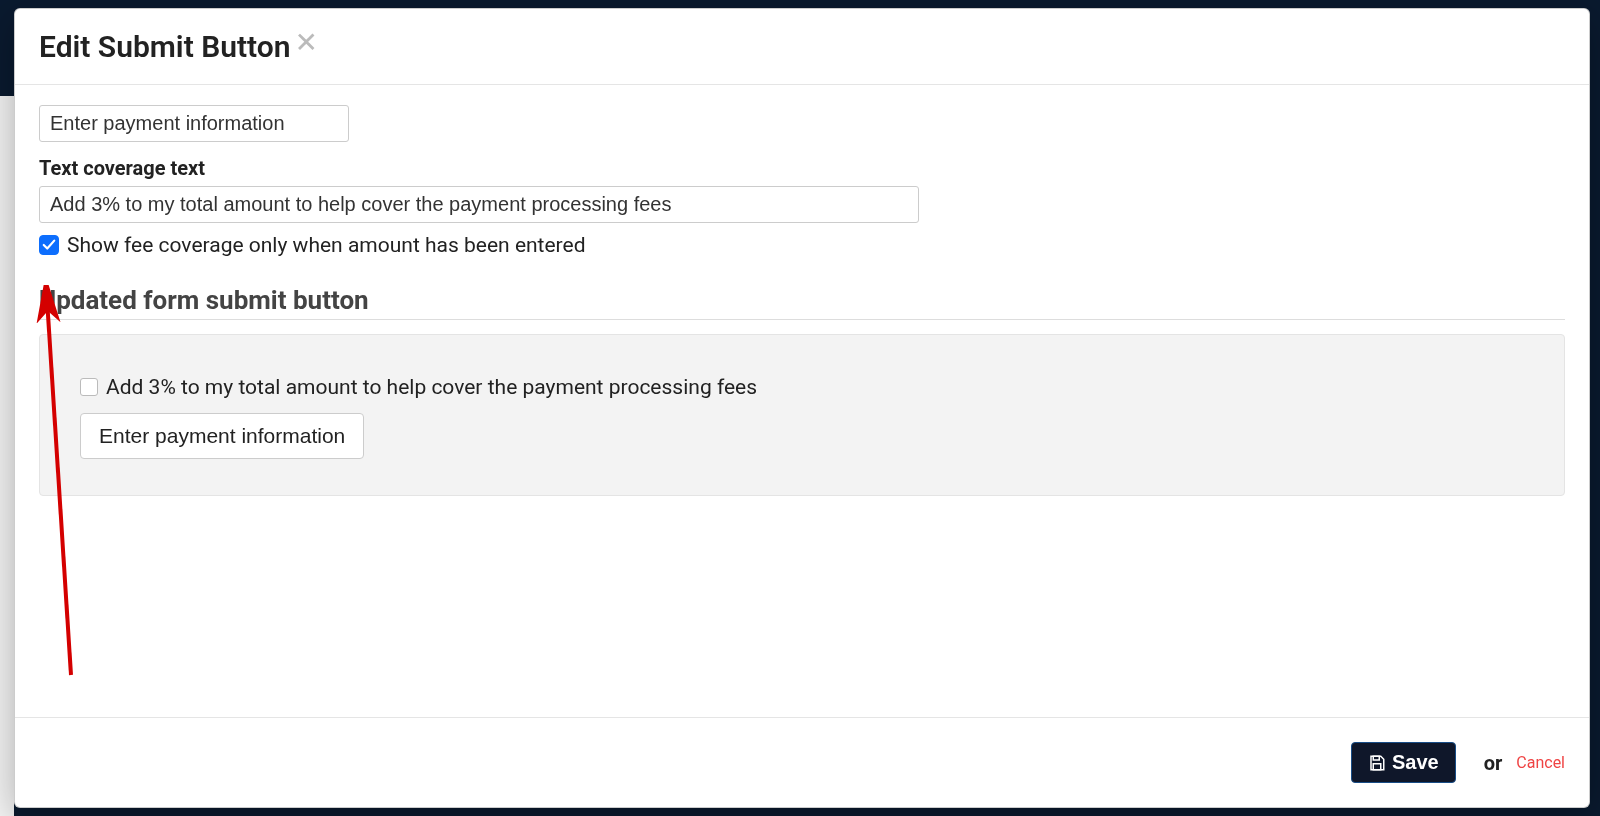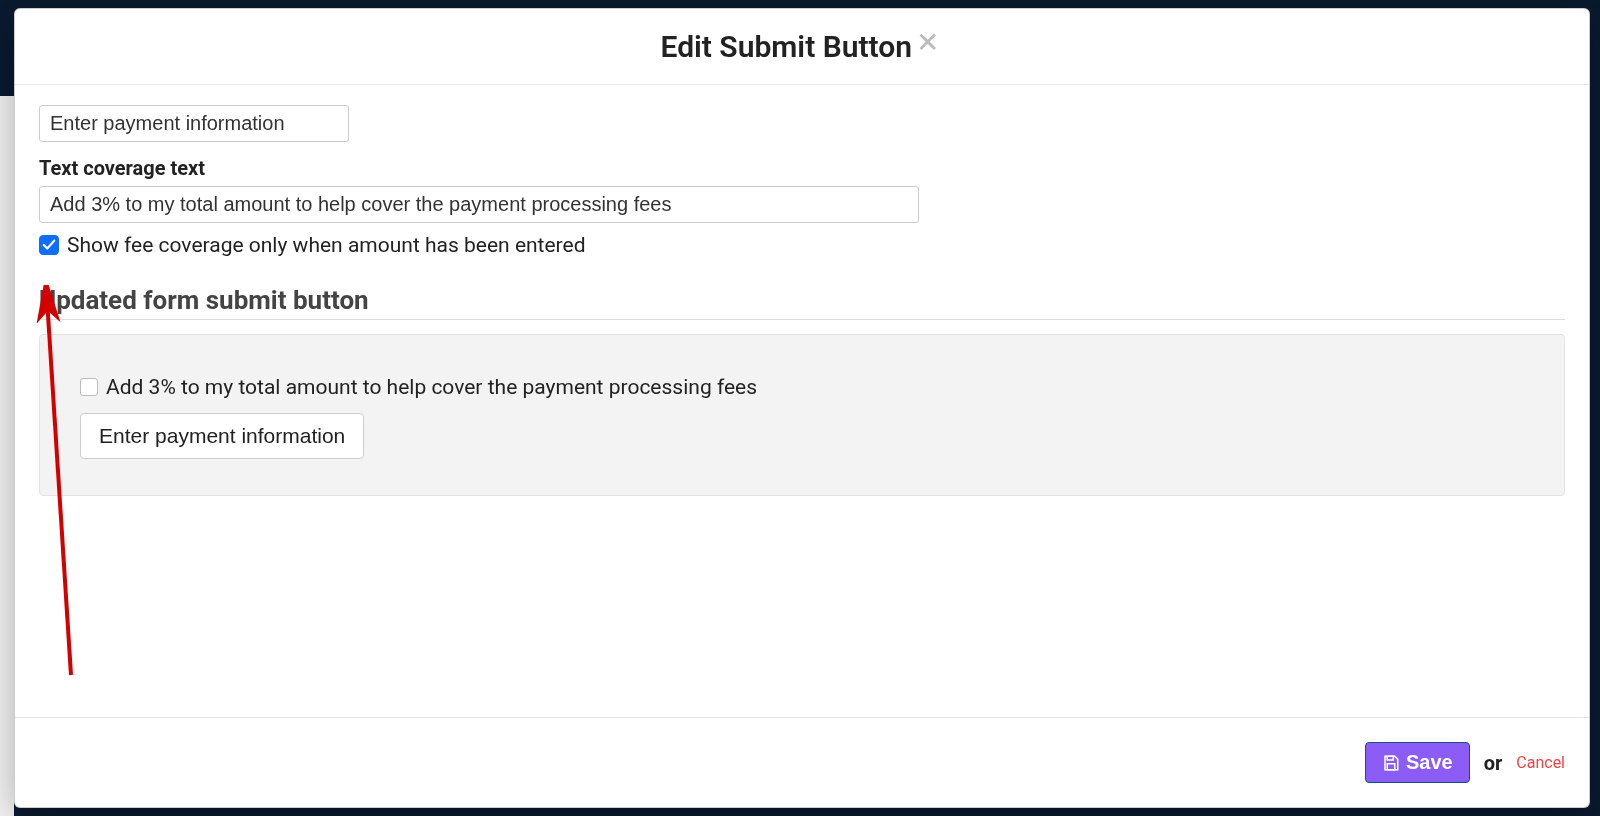--- a/index.html
+++ b/index.html
@@ -35,21 +35,21 @@
       border-radius: 6px;
       box-shadow: 0 10px 40px rgba(0,0,0,0.3);
       display: flex;
       flex-direction: column;
     }
     .modal-header {
       padding: 20px 24px 20px 24px;
       border-bottom: 1px solid #e5e5e5;
       display: flex;
       align-items: flex-start;
-      justify-content: center;
+      justify-content: flex-start;
     }
     .modal-title {
       font-size: 30px;
       font-weight: 600;
       color: #222;
     }
     .close-btn {
       background: none;
       border: none;
       font-size: 28px;
@@ -150,33 +150,33 @@
     }
     .modal-footer {
       border-top: 1px solid #e5e5e5;
       padding: 24px;
       display: flex;
       justify-content: flex-end;
       align-items: center;
       gap: 14px;
     }
     .save-btn {
-      background: #8b5cf6;
+      background: #0f172a;
       border: 1px solid #184d87;
       color: #fff;
       font-size: 20px;
       font-weight: 600;
       padding: 8px 16px;
       border-radius: 4px;
       cursor: pointer;
       display: inline-flex;
       align-items: center;
       gap: 6px;
     }
-    .or-text { font-size: 20px; font-weight: 700; color: #222; }
+    .or-text { font-size: 20px; font-weight: 700; color: #222; margin-left: 14px; }
     .cancel-link {
       font-size: 16px;
       color: #ef4444;
       text-decoration: none;
       cursor: pointer;
     }
     .arrow-annotation {
       position: absolute;
       pointer-events: none;
     }

